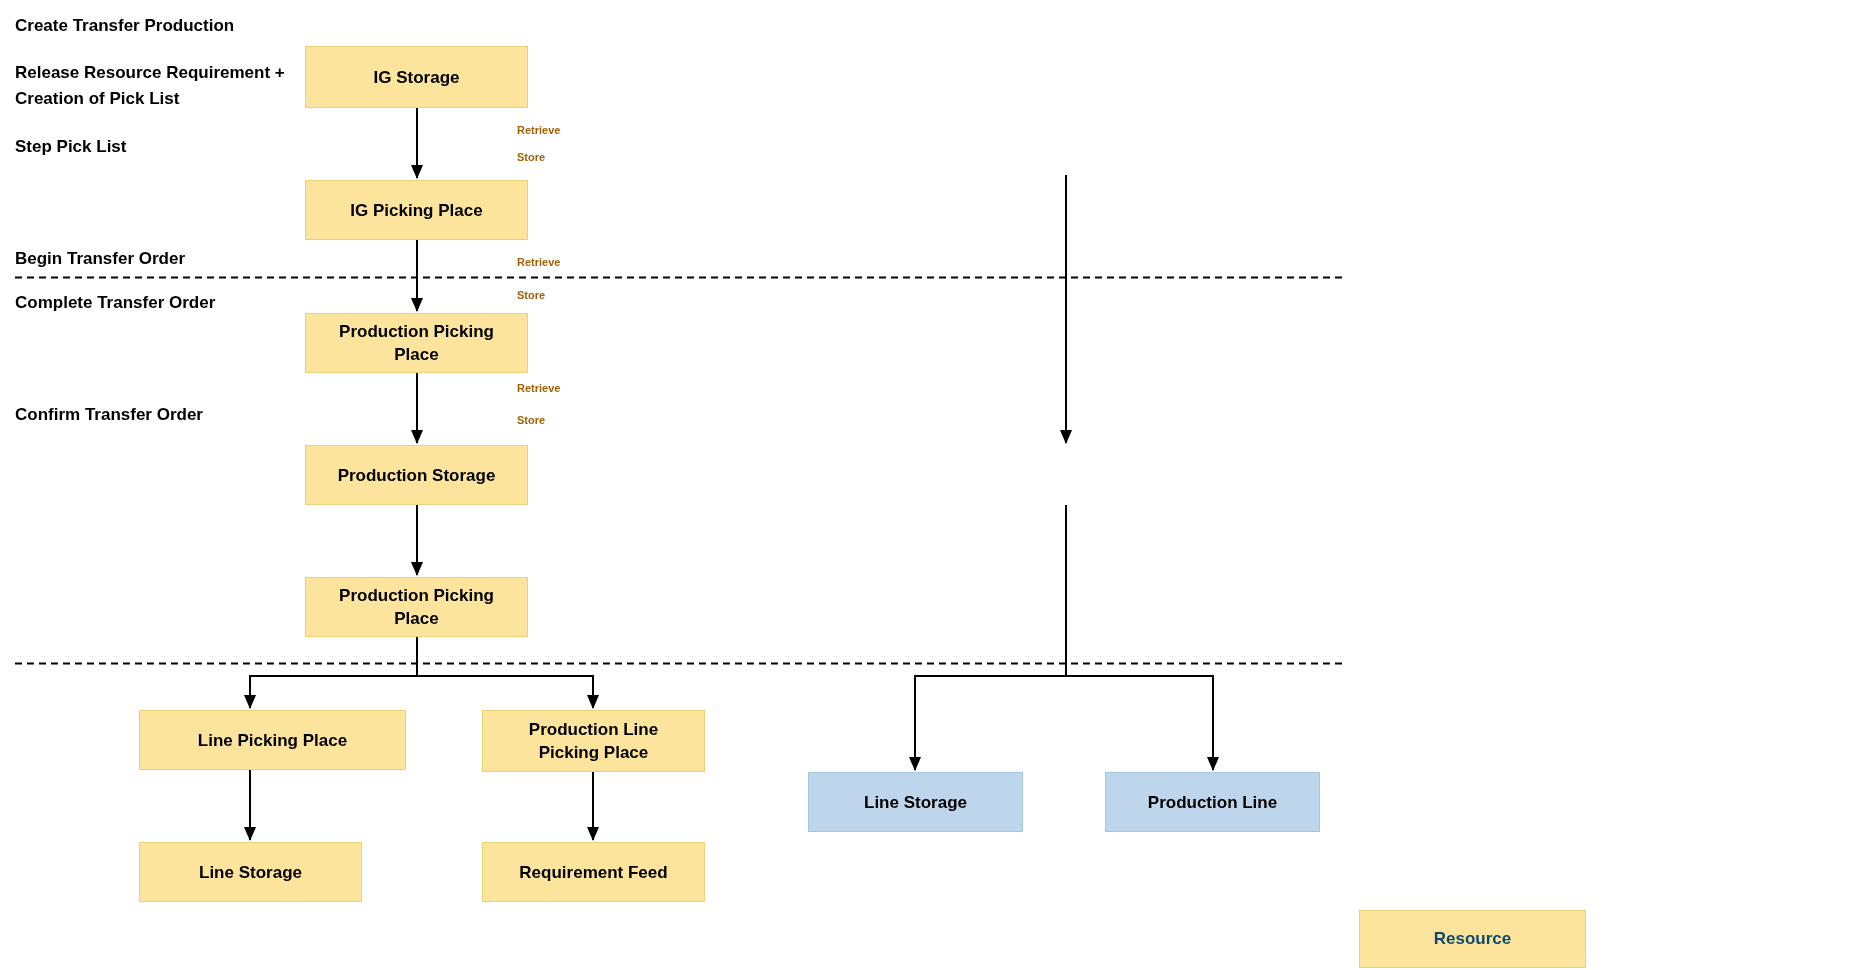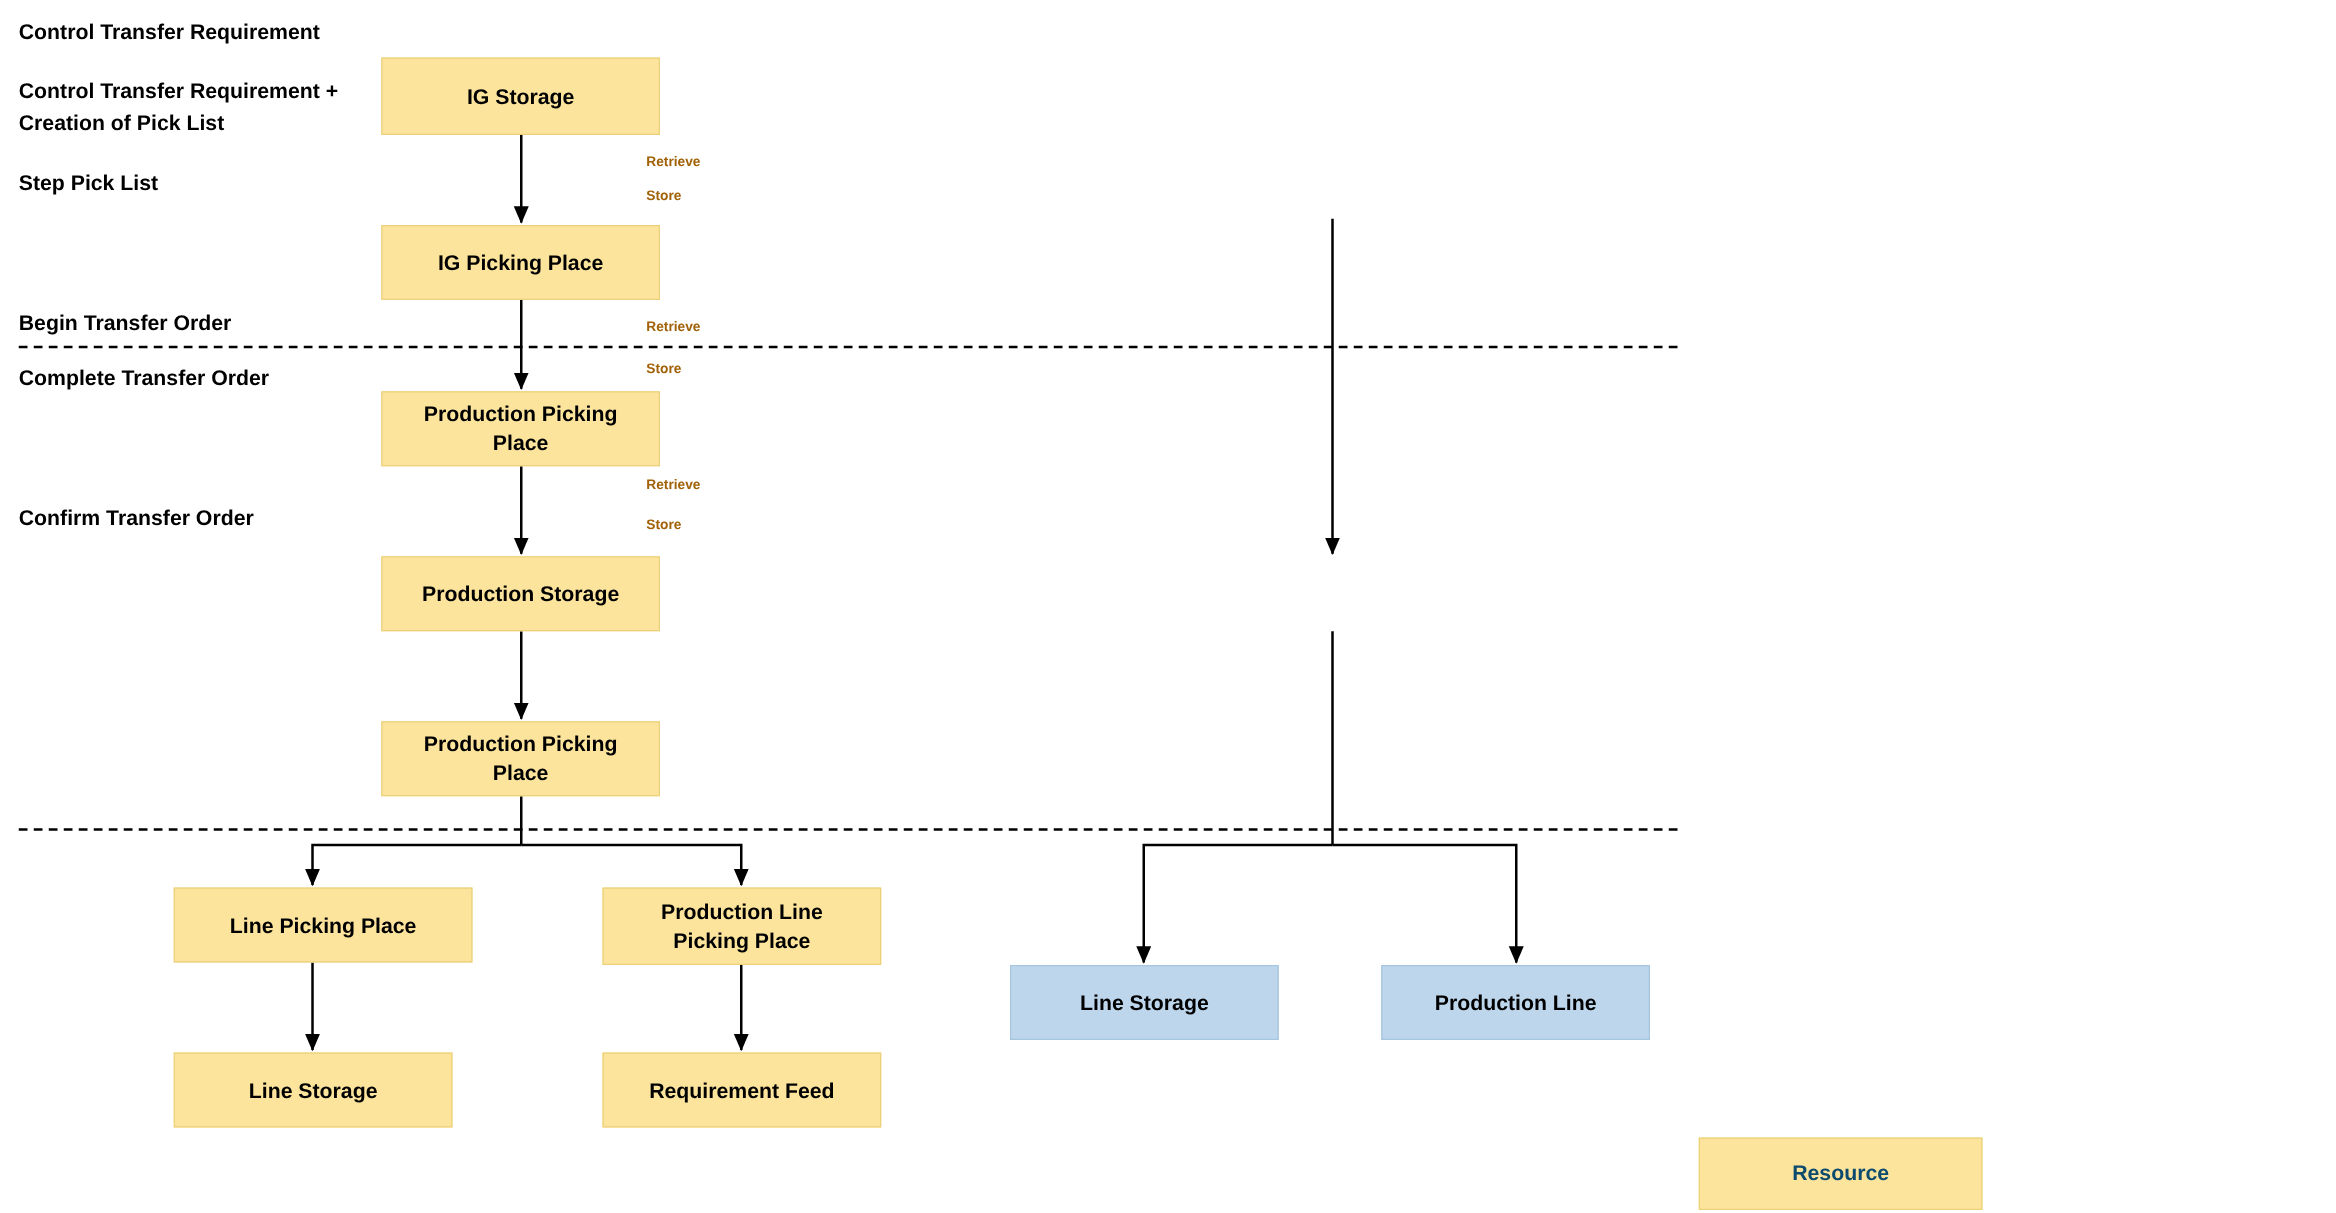--- a/index.html
+++ b/index.html
@@ -54,29 +54,29 @@
       <polyline points="1066,676 915,676 915,770" fill="none" stroke="#000000" stroke-width="2" marker-end="url(#arrow)"></polyline>
       <polyline points="1066,676 1213,676 1213,770" fill="none" stroke="#000000" stroke-width="2" marker-end="url(#arrow)"></polyline>
     </svg>
 <div class="node resource" style="left: 305px; top: 180px; width: 223px; height: 60px;">IG Picking Place</div>
     <div class="node resource" style="left: 305px; top: 46px; width: 223px; height: 62px;">IG Storage</div>
     <div class="node resource" style="left: 305px; top: 313px; width: 223px; height: 60px;">Production Picking
 Place</div>
     <div class="node resource" style="left: 305px; top: 445px; width: 223px; height: 60px;">Production Storage</div>
     <div class="node resource" style="left: 305px; top: 577px; width: 223px; height: 60px;">Production Picking
 Place</div>
-    <div class="node resource" style="left: 139px; top: 710px; width: 239px; height: 60px;">Line Picking Place</div>
+    <div class="node resource" style="left: 139px; top: 710px; width: 267px; height: 60px;">Line Picking Place</div>
     <div class="node resource" style="left: 482px; top: 710px; width: 223px; height: 62px;">Production Line
 Picking Place</div>
     <div class="node resource" style="left: 139px; top: 842px; width: 223px; height: 60px;">Line Storage</div>
     <div class="node resource" style="left: 482px; top: 842px; width: 223px; height: 60px;">Requirement Feed</div>
     <div class="node step" style="left: 808px; top: 772px; width: 215px; height: 60px;">Line Storage</div>
     <div class="node step" style="left: 1105px; top: 772px; width: 215px; height: 60px;">Production Line</div>
-    <div class="phase-label" style="left: 15px; top: 13px;">Control Transfer Requirement</div>
-    <div class="phase-label" style="left: 15px; top: 60px;">Control Transfer Requirement +
+    <div class="phase-label" style="left: 15px; top: 13px;">Create Transfer Production</div>
+    <div class="phase-label" style="left: 15px; top: 60px;">Release Resource Requirement +
 Creation of Pick List</div>
     <div class="phase-label" style="left: 15px; top: 134px;">Step Pick List</div>
     <div class="phase-label" style="left: 15px; top: 246px;">Begin Transfer Order</div>
     <div class="phase-label" style="left: 15px; top: 290px;">Complete Transfer Order</div>
     <div class="phase-label" style="left: 15px; top: 402px;">Confirm Transfer Order</div>
     <div class="action-label" style="left: 517px; top: 121px;">Retrieve</div>
     <div class="action-label" style="left: 517px; top: 148px;">Store</div>
     <div class="action-label" style="left: 517px; top: 253px;">Retrieve</div>
     <div class="action-label" style="left: 517px; top: 286px;">Store</div>
     <div class="action-label" style="left: 517px; top: 379px;">Retrieve</div>

